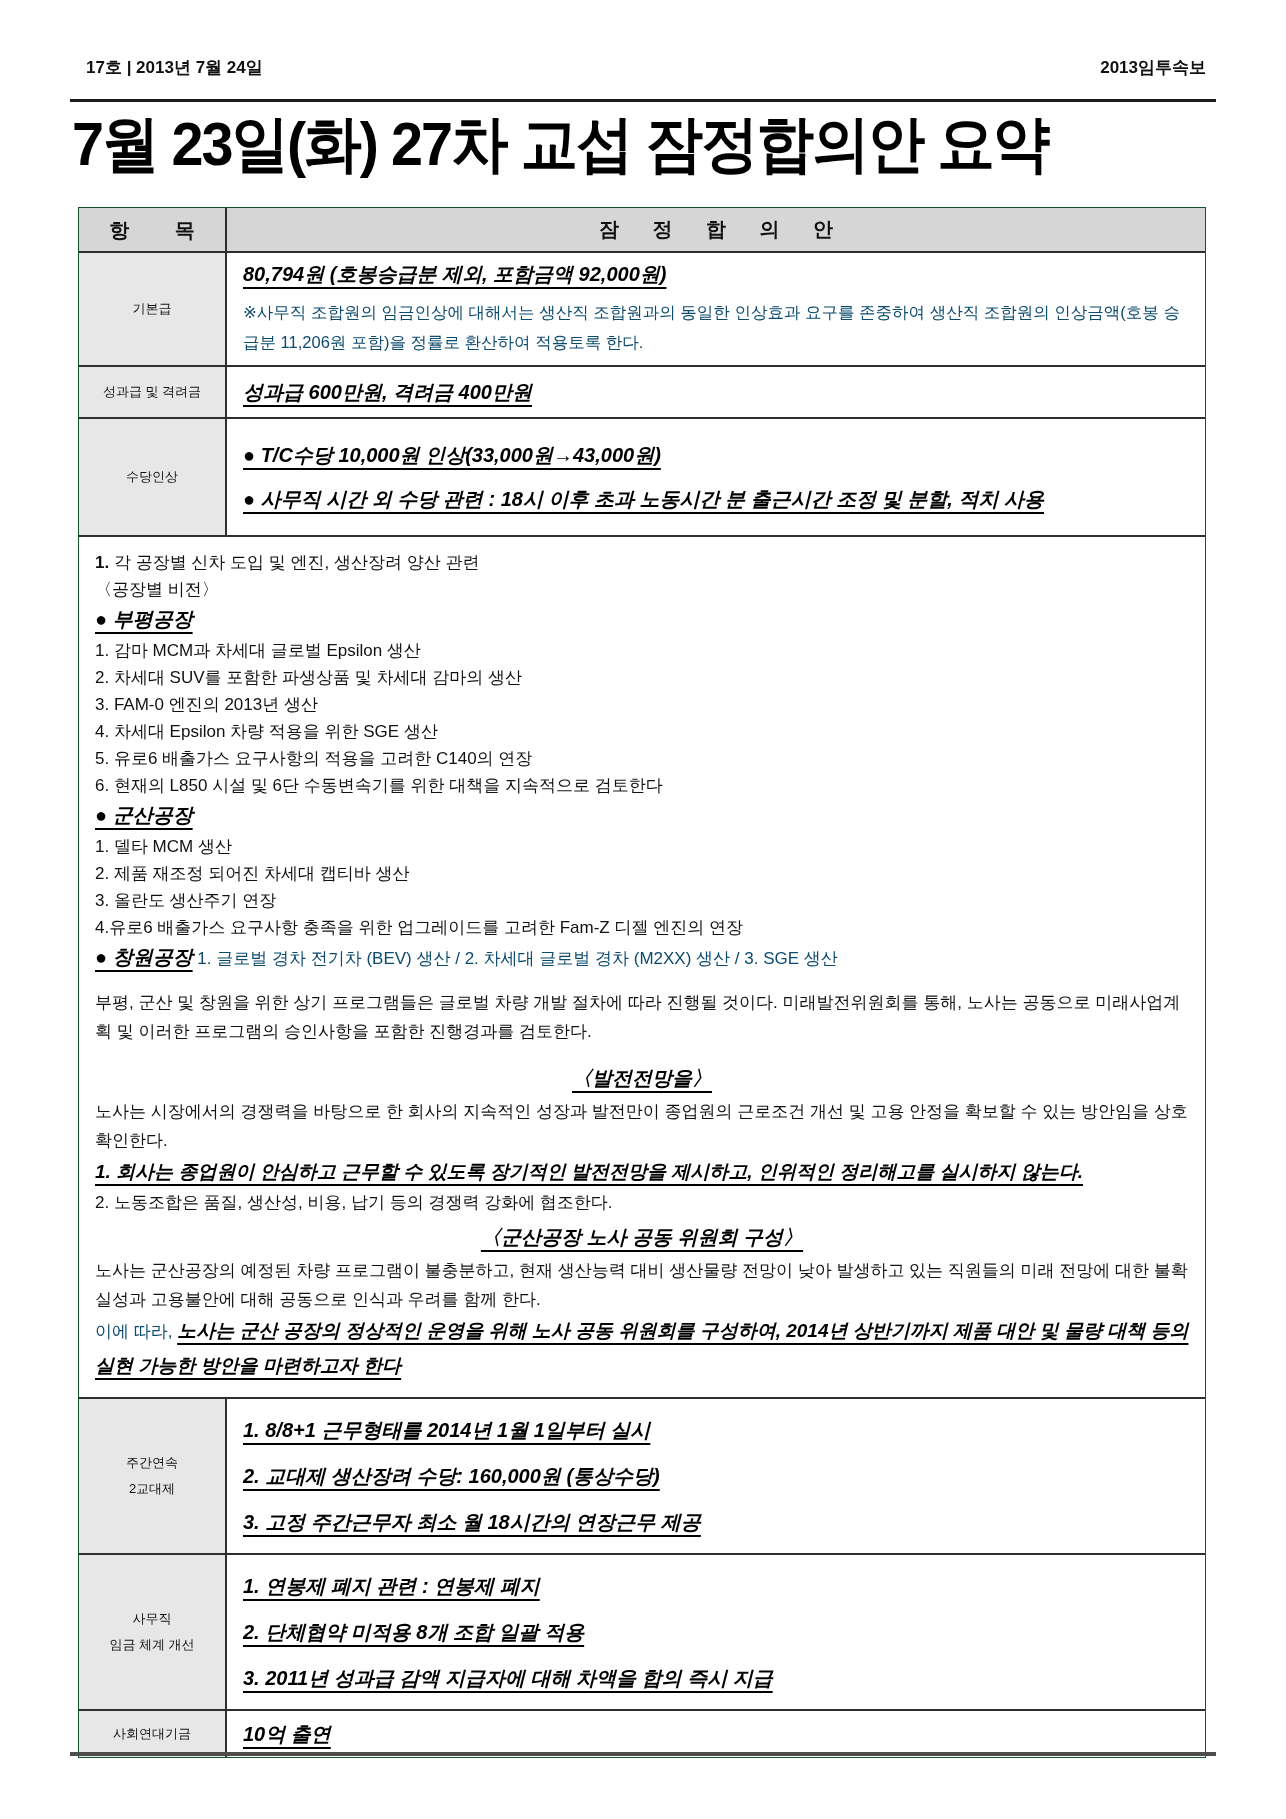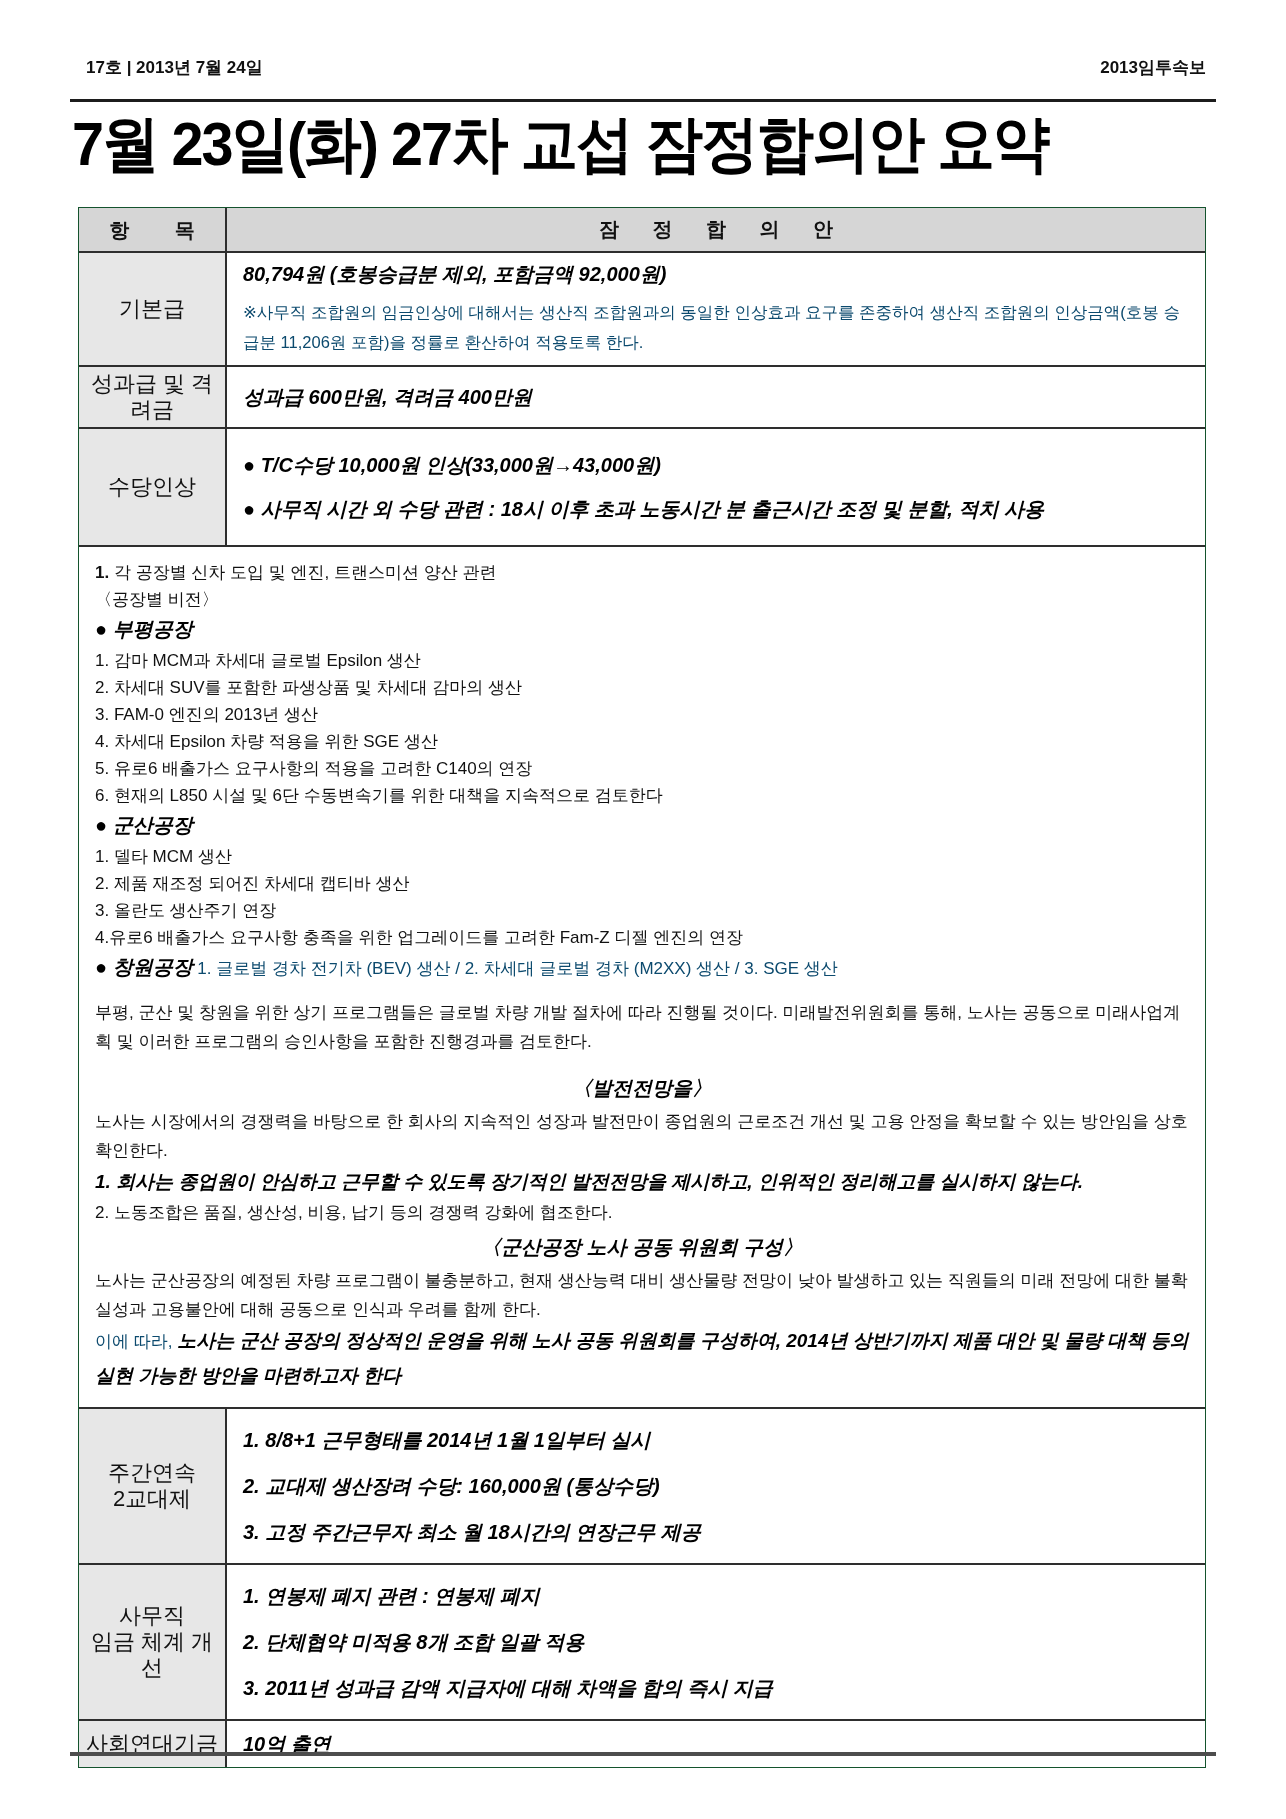--- a/index.html
+++ b/index.html
@@ -18,42 +18,42 @@
     white-space:nowrap; transform:scale(1.01,1.08); transform-origin:left top; }
 
   
   .agr-table { position:absolute; left:78px; top:207px; width:1128px;
     border:1px solid #14532d; box-sizing:border-box; }
   .trow { display:flex; border-top:2px solid #2e2e2e; box-sizing:border-box; }
   .trow:first-child { border-top:none; }
   .tlabel { width:148px; flex:0 0 148px; background:#e7e7e7;
     border-right:2px solid #2e2e2e; box-sizing:border-box;
     display:flex; flex-direction:column; align-items:center; justify-content:center;
-    text-align:center; font-size:22px; padding:4px 2px; line-height:26px; }
+    text-align:center; font-size:13px; padding:4px 2px; line-height:26px; }
   .tcontent { flex:1 1 auto; padding:8px 16px; box-sizing:border-box;
     display:flex; flex-direction:column; justify-content:center; }
   .thead .tlabel, .thead .tcontent { background:#d6d6d6; font-weight:bold;
     font-size:20px; justify-content:center; align-items:center; }
   .thead .tcontent { flex-direction:row; text-align:center; }
   .th-item { letter-spacing:20px; padding-left:20px; }
   .th-agr  { letter-spacing:14px; padding-left:14px; }
   .thead { min-height:42px; }
 
   
   .r-base  { min-height:112px; }
   .r-bonus { min-height:52px; }
   .r-allow { min-height:118px; }
   .r-dev   { min-height:862px; }
   .r-shift { min-height:126px; }
   .r-office{ min-height:150px; }
   .r-fund  { min-height:48px; }
 
   
   .agree { font-weight:bold; font-style:italic; font-size:20px;
-    text-decoration-thickness:2px; text-underline-offset:6px;
+    text-decoration:underline; text-decoration-thickness:2px; text-underline-offset:6px;
     color:#000; }
   .plain { font-size:17px; color:#0c4a6e; }
   .note  { font-size:16.5px; line-height:30px; margin-top:9px; }
 
   .r-allow .agree, .r-shift .agree, .r-office .agree { display:block; line-height:44px; }
   .r-shift .agree, .r-office .agree { line-height:46px; }
 
   
   .dev { justify-content:flex-start; padding-top:12px; padding-bottom:8px; }
   .dev .line { font-size:17px; line-height:27px; }
@@ -109,21 +109,21 @@
     <div class="trow r-allow">
       <div class="tlabel">수당인상</div>
       <div class="tcontent">
         <span class="agree">● T/C수당 10,000원 인상(33,000원→43,000원)</span>
         <span class="agree">● 사무직 시간 외 수당 관련 : 18시 이후 초과 노동시간 분 출근시간 조정 및 분할, 적치 사용</span>
       </div>
     </div>
 
     <div class="trow r-dev">
       <div class="tcontent dev">
-        <div class="line"><span class="bold-no">1.</span><span> 각 공장별 신차 도입 및 엔진, 트랜스미션 양산 관련</span></div>
+        <div class="line"><span class="bold-no">1.</span><span> 각 공장별 신차 도입 및 엔진, 생산장려 양산 관련</span></div>
         <div class="line">〈공장별 비전〉</div>
 
         <div class="mixed"><span class="agree sec-head">● 부평공장</span></div>
         <div class="line">1. 감마 MCM과 차세대 글로벌 Epsilon 생산</div>
         <div class="line">2. 차세대 SUV를 포함한 파생상품 및 차세대 감마의 생산</div>
         <div class="line">3. FAM-0 엔진의 2013년 생산</div>
         <div class="line">4. 차세대 Epsilon 차량 적용을 위한 SGE 생산</div>
         <div class="line">5. 유로6 배출가스 요구사항의 적용을 고려한 C140의 연장</div>
         <div class="line">6. 현재의 L850 시설 및 6단 수동변속기를 위한 대책을 지속적으로 검토한다</div>
 

